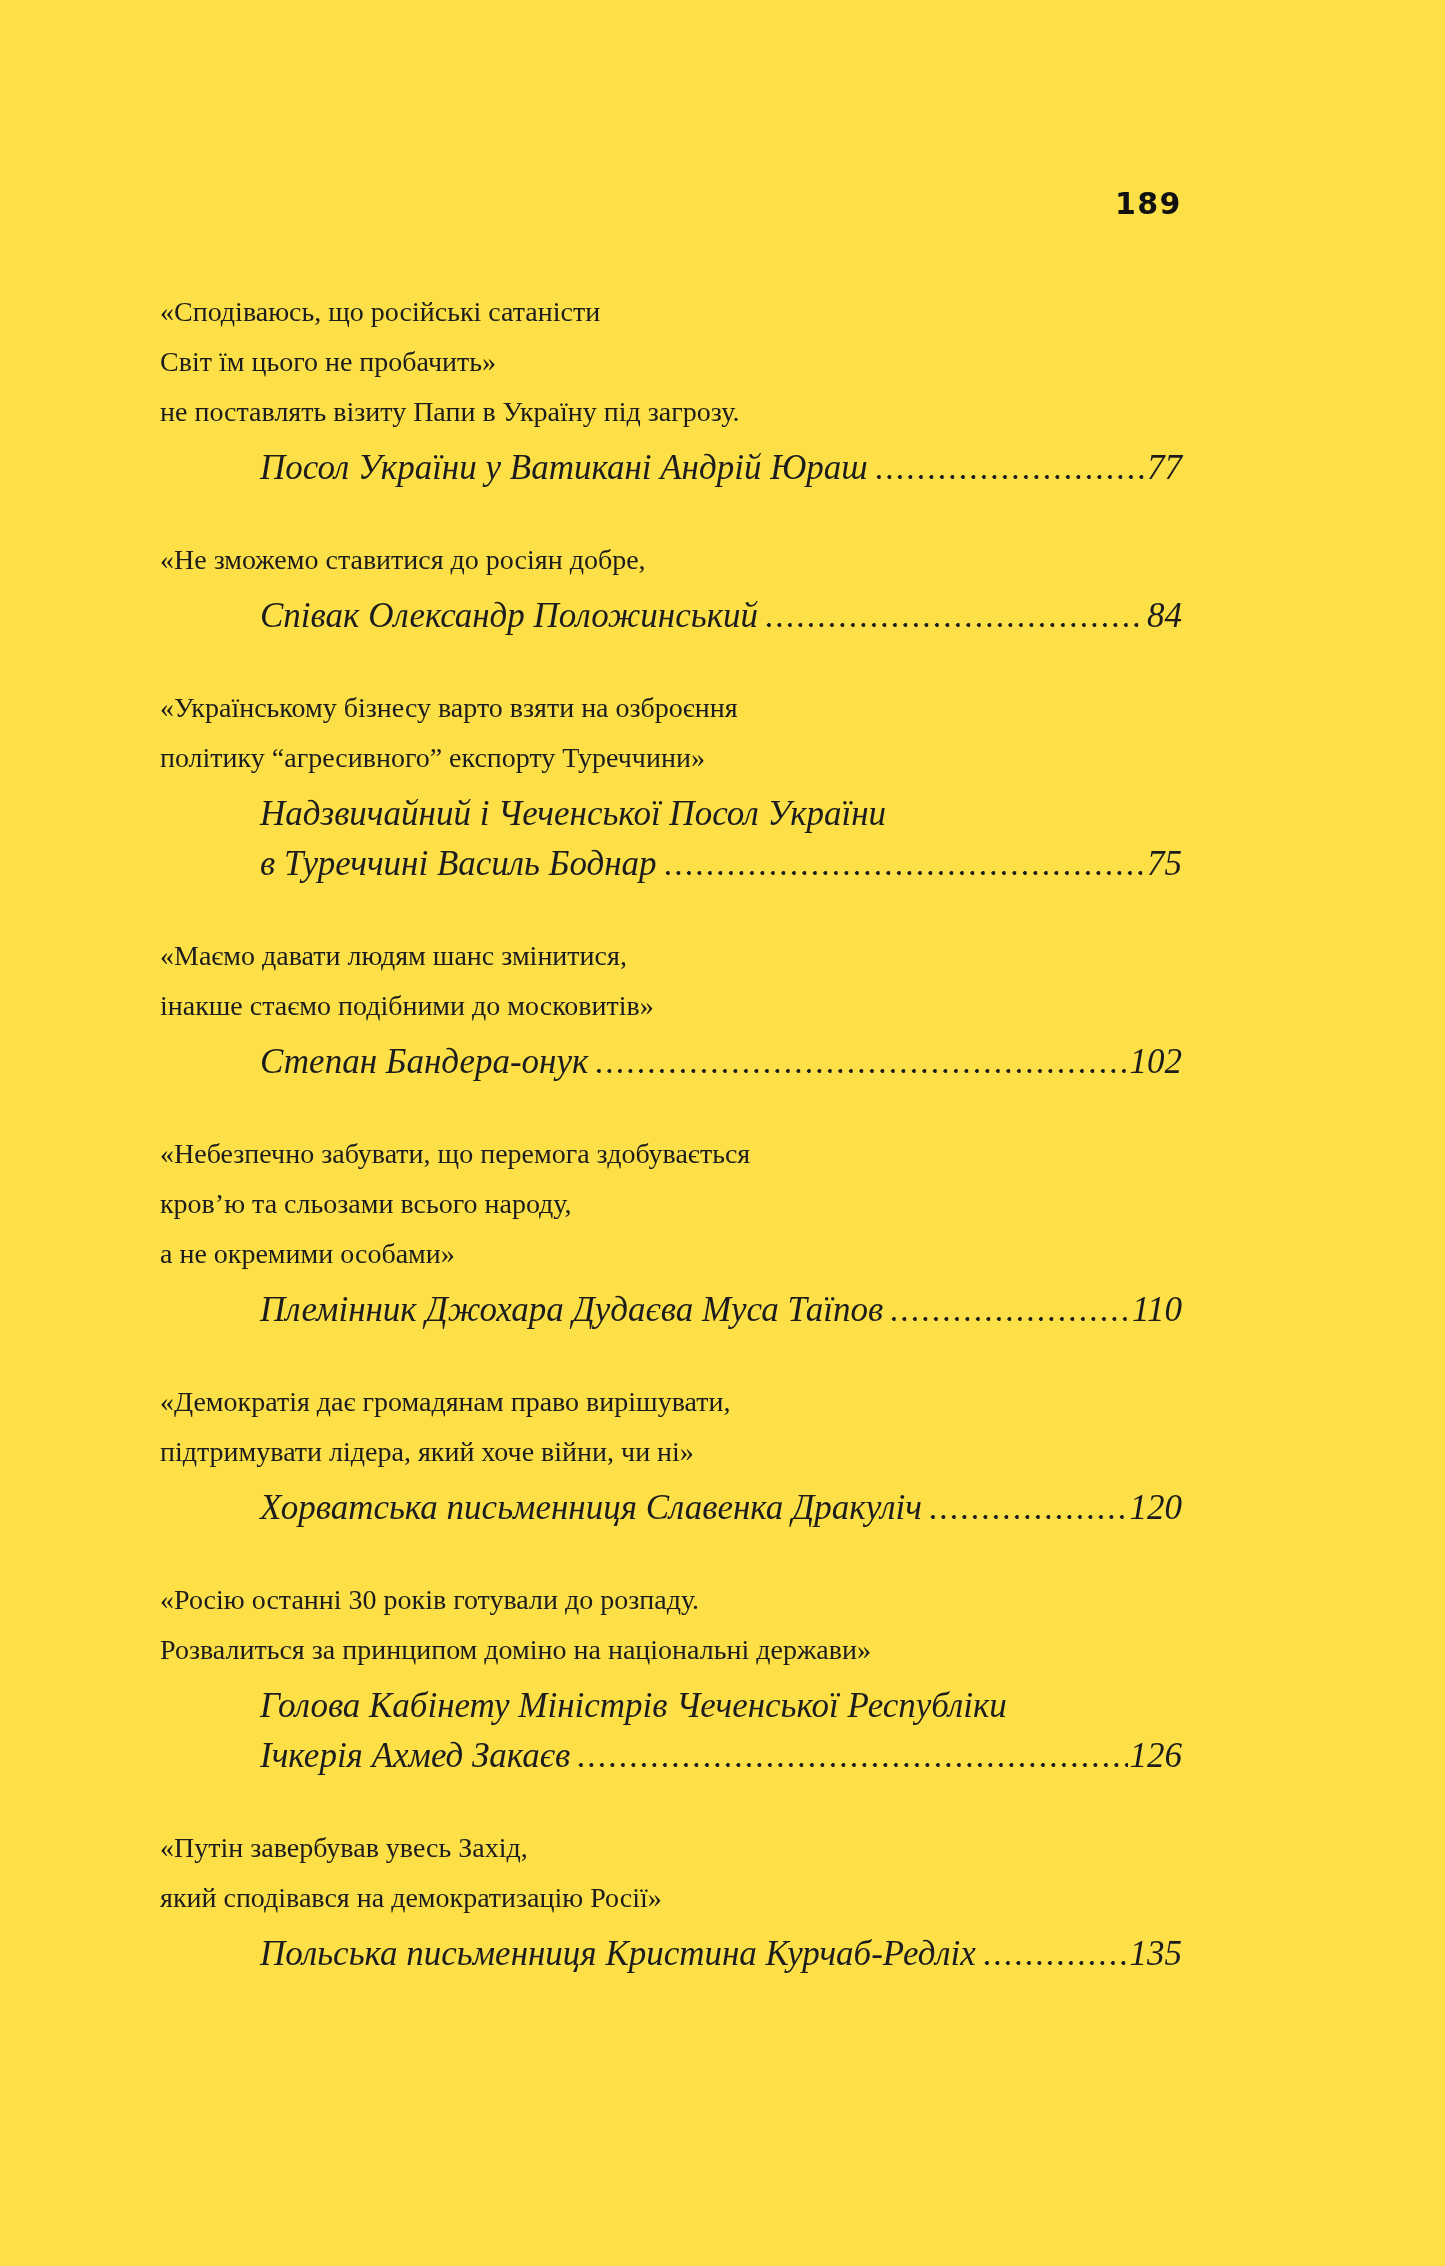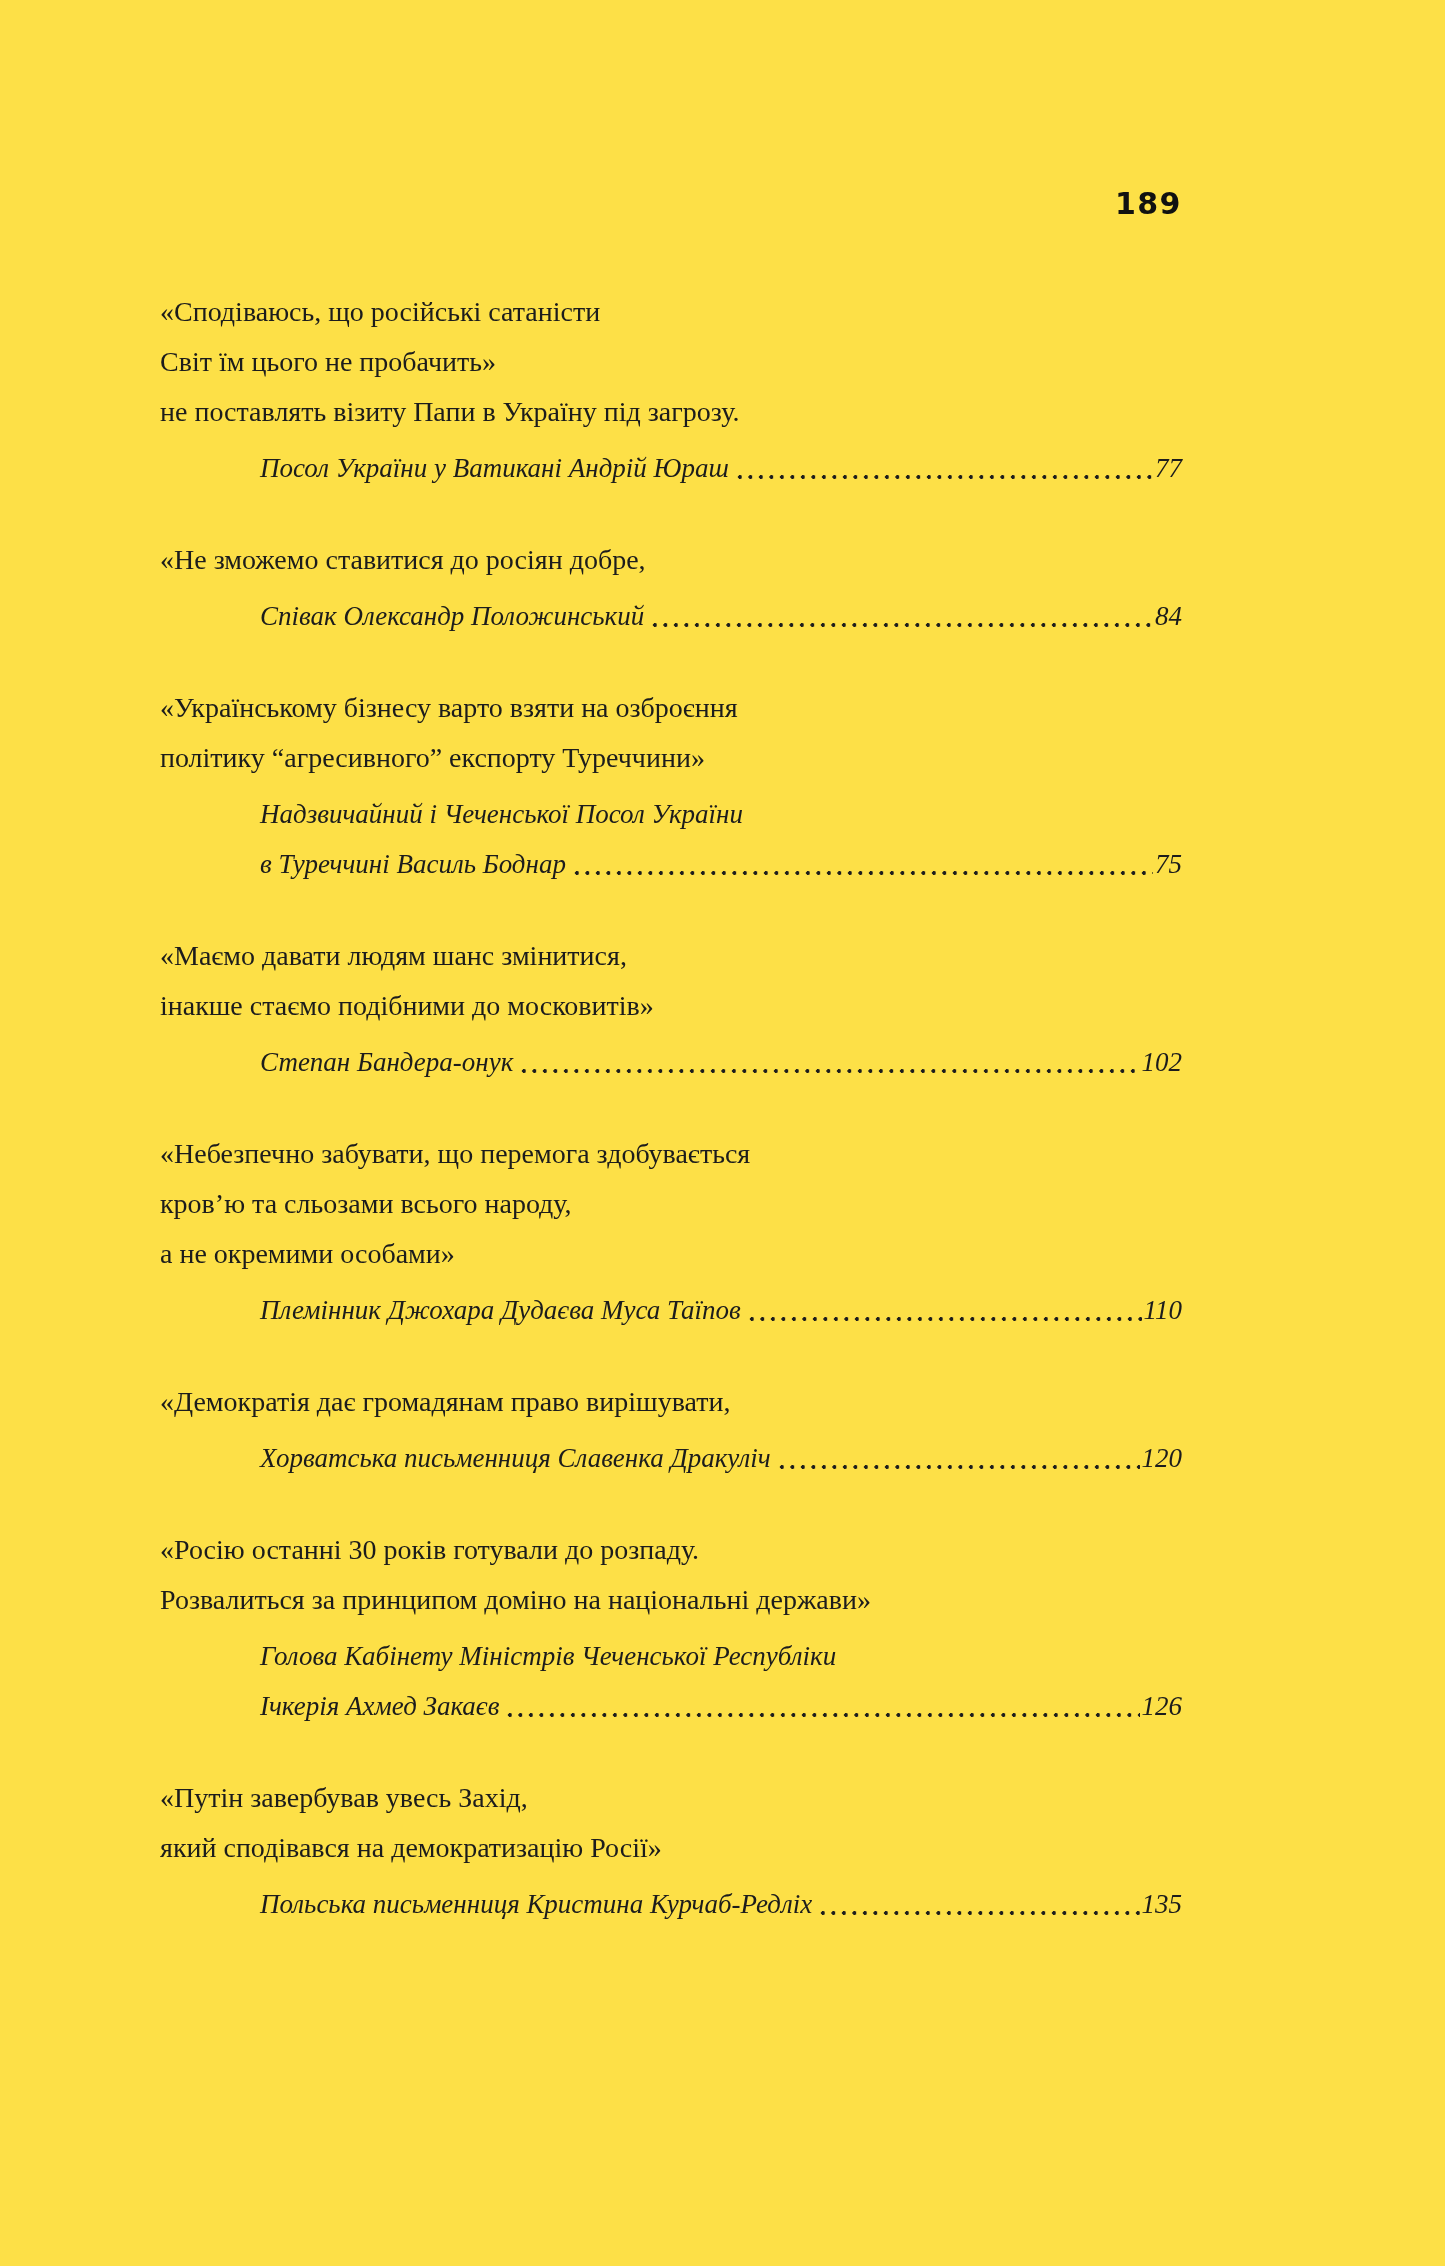--- a/index.html
+++ b/index.html
@@ -42,21 +42,21 @@
   .qline {
     font-size: 28px;
     line-height: 50px;
     white-space: nowrap;
   }
   .attribution {
     margin-top: 6px;
     font-style: italic;
   }
   .aline {
-    font-size: 27px;
+    font-size: 35px;
     line-height: 50px;
     margin-left: 100px;
   }
   .aline-last {
     display: flex;
     align-items: flex-end;
   }
   .aname, .pageref {
     white-space: nowrap;
     line-height: 50px;
@@ -146,20 +146,21 @@
             <span class="aname">Племінник Джохара Дудаєва Муса Таїпов</span>
             <span class="leader"></span>
             <span class="pageref">110</span>
           </div>
         </div>
   </div>
 
   <div class="entry">
     <div class="quote">
           <div class="qline">«Демократія дає громадянам право вирішувати,</div>
+          <div class="qline">підтримувати лідера, який хоче війни, чи ні»</div>
         </div>
     <div class="attribution">
           <div class="aline aline-last">
             <span class="aname">Хорватська письменниця Славенка Дракуліч</span>
             <span class="leader"></span>
             <span class="pageref">120</span>
           </div>
         </div>
   </div>
 

